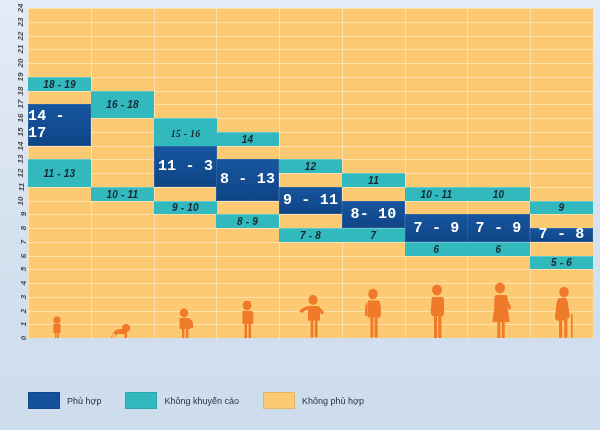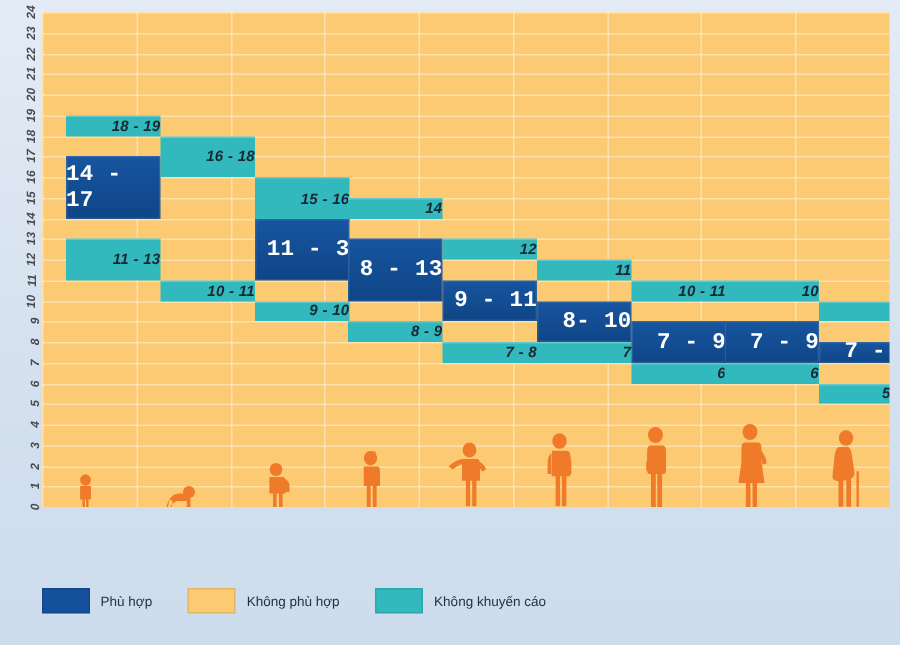--- a/index.html
+++ b/index.html
@@ -72,26 +72,26 @@
   }
 
   .col {
     position: absolute;
     top: 0;
     height: 100%;
   }
 
   .seg {
     position: absolute;
-    left: 16px;
+    left: 0;
     width: 100%;
     box-sizing: border-box;
     display: flex;
     align-items: center;
-    justify-content: flex-end;
+    justify-content: center;
     color: #1a2733;
     font-style: italic;
     font-weight: bold;
     font-size: 10px;
     letter-spacing: 0.2px;
   }
   .seg.teal {
     background: #31b9bd;
     border-top: 1px solid rgba(255,255,255,0.25);
   }
@@ -245,21 +245,21 @@
       </div>
       <div class="col" style="left: 63px; width: 63px;">
         <div class="seg teal" style="top: 82.5px; height: 27.5px;">
           <span>16 - 18</span>
         </div>
         <div class="seg teal" style="top: 178.75px; height: 13.75px;">
           <span>10 - 11</span>
         </div>
       </div>
       <div class="col" style="left: 126px; width: 63px;">
-        <div class="seg teal" style="top: 110px; height: 30px;">
+        <div class="seg teal" style="top: 110px; height: 30px; font-family: Liberation Serif, serif;">
           <span>15 - 16</span>
         </div>
         <div class="seg blue" style="top: 137.5px; height: 41.25px;">
           <span>11 - 3</span>
         </div>
         <div class="seg teal" style="top: 192.5px; height: 13.75px;">
           <span>9 - 10</span>
         </div>
       </div>
       <div class="col" style="left: 188px; width: 63px;">
@@ -397,22 +397,22 @@
       </div>
     </div>
 
 
   <div id="legend">
       <div class="legend-item">
         <div class="swatch" style="background: rgb(20, 80, 156);"></div>
         <div class="legend-label">Phù hợp</div>
       </div>
       <div class="legend-item">
+        <div class="swatch" style="background: rgb(49, 185, 189);"></div>
+        <div class="legend-label">Không khuyến cáo</div>
+      </div>
+      <div class="legend-item">
         <div class="swatch" style="background: rgb(252, 202, 115);"></div>
         <div class="legend-label">Không phù hợp</div>
       </div>
-      <div class="legend-item">
-        <div class="swatch" style="background: rgb(49, 185, 189);"></div>
-        <div class="legend-label">Không khuyến cáo</div>
-      </div>
     </div>
 
 </div>
 
 </body></html>

